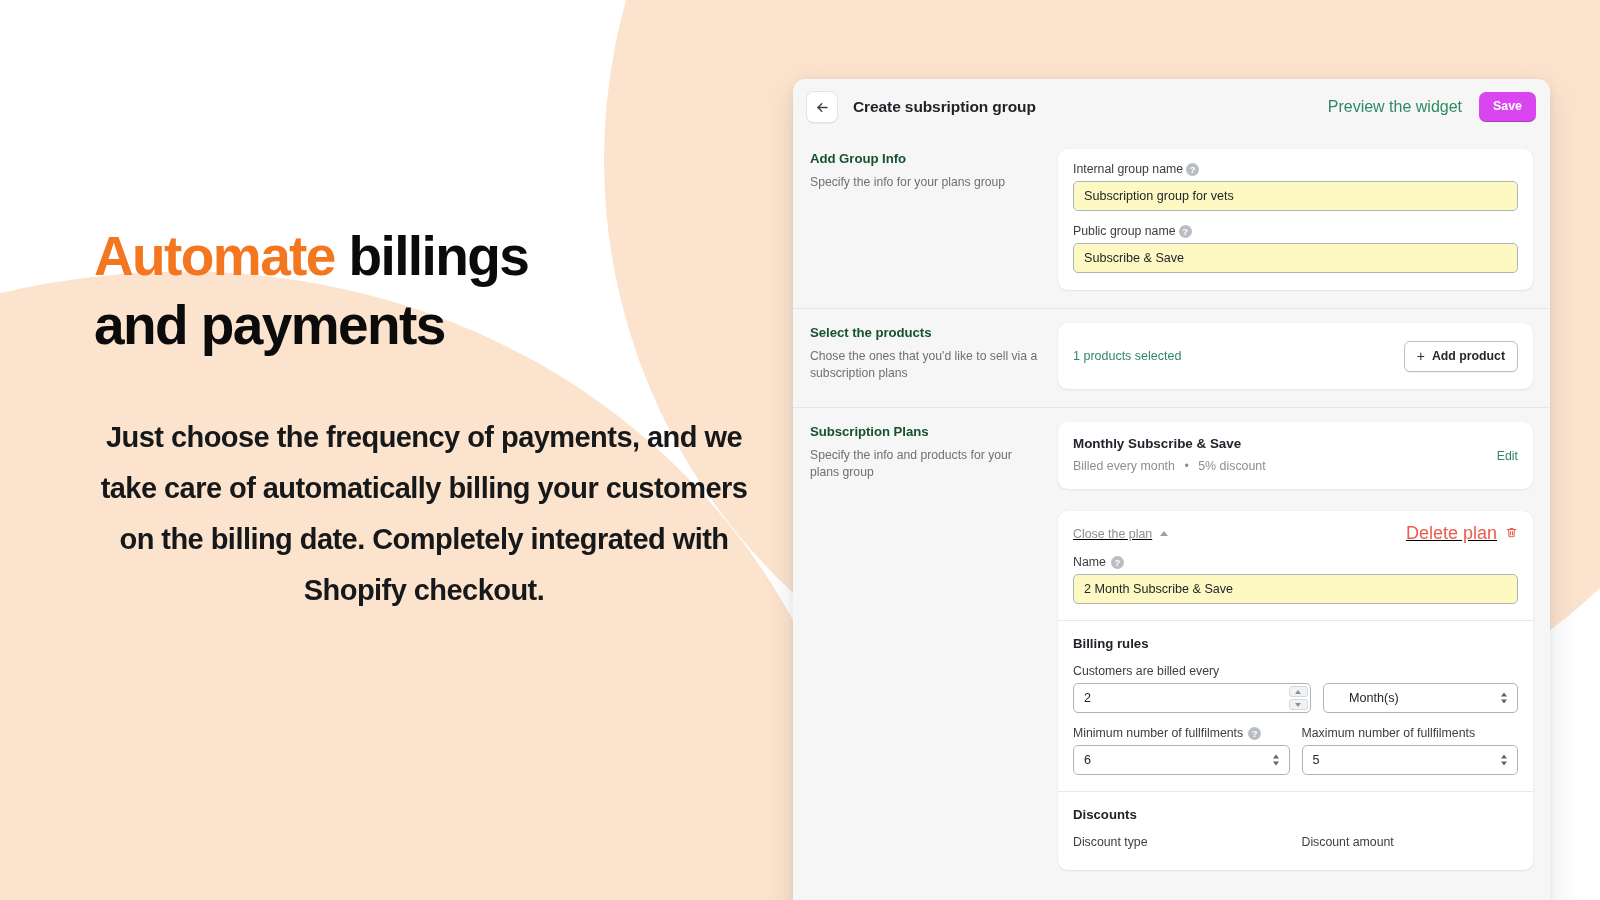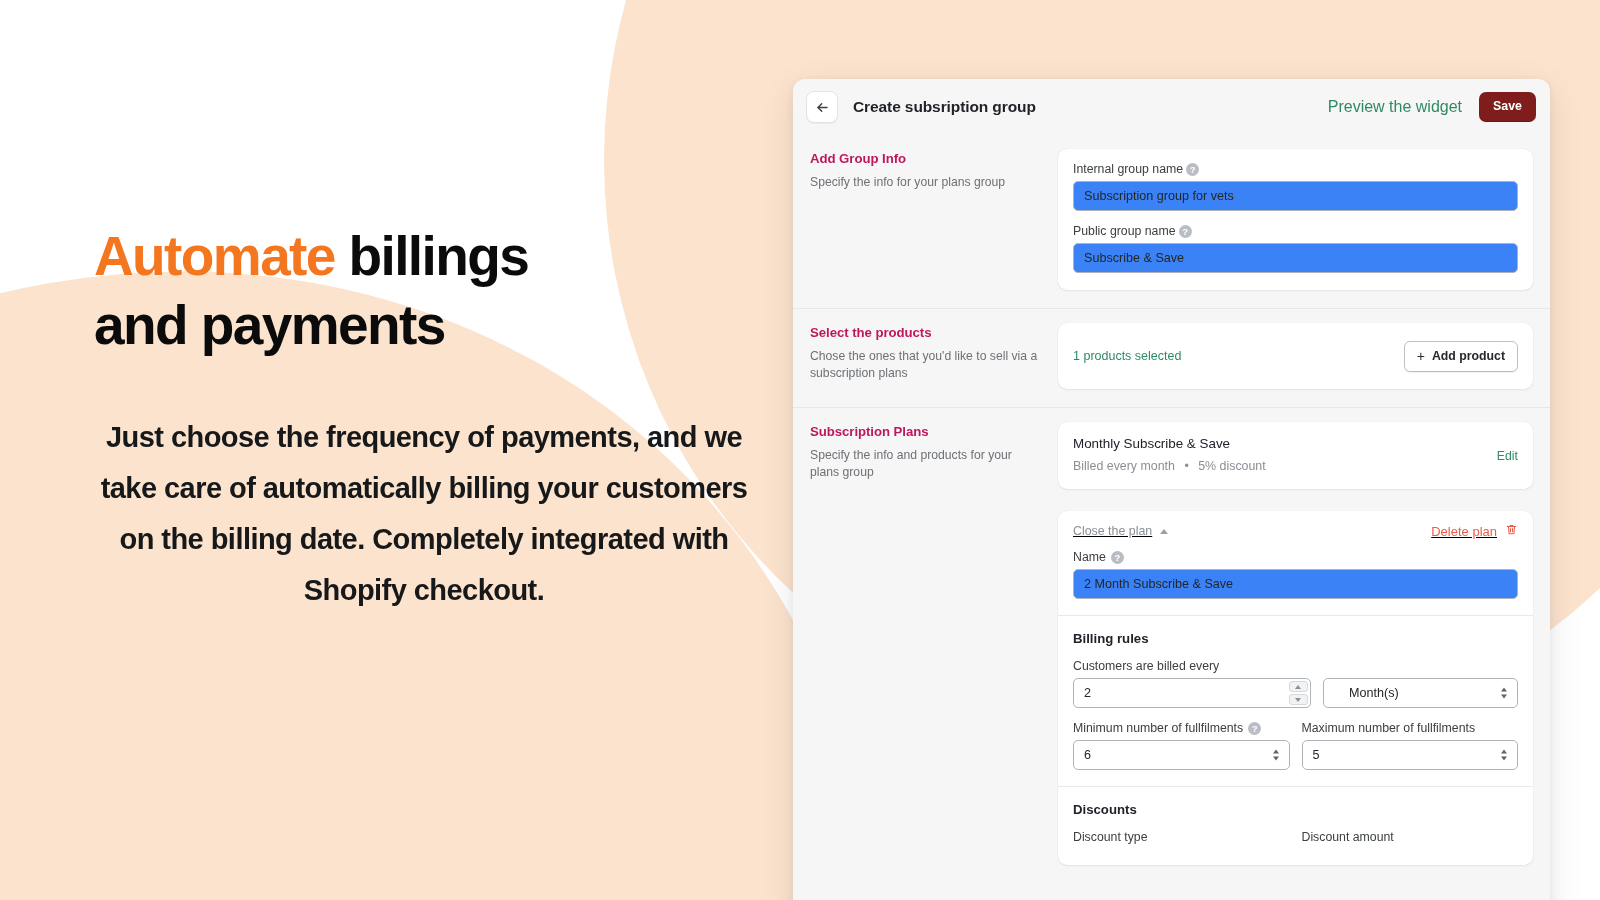--- a/index.html
+++ b/index.html
@@ -69,41 +69,41 @@
     white-space: nowrap;
   }
   .header-spacer { flex: 1 1 auto; }
   .preview-link {
     font-size: 16px;
     color: #2f8a63;
     white-space: nowrap;
     margin-right: 17px;
   }
   .save-btn {
-    background: #7f1d1d;
+    background: #d946ef;
     color: #fff;
     font-size: 12.4px;
     font-weight: 700;
     border-radius: 7px;
     padding: 8px 14px 9px;
     line-height: 1;
     white-space: nowrap;
     box-shadow: inset 0 -1px 0 rgba(0,0,0,.18);
   }
 
   
   .section {
     display: flex;
     padding: 14px 17px 18px 17px;
     gap: 0;
   }
   .section + .section { border-top: 1px solid #e6e7e9; }
   .sec-left { width: 248px; flex: 0 0 248px; padding-right: 16px; padding-top: 2px; }
   .sec-title {
-    font-size: 13.2px; font-weight: 700; color: #be185d; letter-spacing: -0.05px;
+    font-size: 13.2px; font-weight: 700; color: #14532d; letter-spacing: -0.05px;
     margin-bottom: 8px;
   }
   .sec-sub {
     font-size: 12.2px; color: #6d7175; line-height: 1.42;
   }
   .sec-right { flex: 1 1 auto; }
 
   .card {
     background: #fff;
     border-radius: 9px;
@@ -122,21 +122,21 @@
     width: 13px; height: 13px; border-radius: 50%;
     background: #b9bdc4; color: #fff;
     font-size: 9.5px; font-weight: 700; line-height: 13px;
     text-align: center; display: inline-block;
     flex: 0 0 auto;
   }
   .text-input {
     height: 30px;
     border: 1px solid #aeb4b9;
     border-radius: 5px;
-    background: #3b82f6;
+    background: #fef9c3;
     display: flex; align-items: center;
     padding: 0 10px;
     font-size: 12.6px; color: #232629;
   }
 
   
   .products-row {
     display: flex; align-items: center;
     padding: 14px 15px;
     min-height: 66px;
@@ -149,39 +149,39 @@
     background: #fff;
     padding: 7px 12px 8px;
     font-size: 12.3px; font-weight: 700; color: #25282c;
     box-shadow: 0 1px 0 rgba(0,0,0,.05);
     white-space: nowrap;
   }
   .plus-icon { font-size: 14px; font-weight: 400; line-height: 1; color:#2c3034; }
 
   
   .plan-card { padding: 14px 15px 16px; position: relative; }
-  .plan-name { font-size: 13.4px; font-weight: 400; color: #20242a; margin-bottom: 8px; }
+  .plan-name { font-size: 13.4px; font-weight: 700; color: #20242a; margin-bottom: 8px; }
   .plan-meta { font-size: 12.4px; color: #8a8f94; }
   .plan-meta .dot { margin: 0 6px; }
   .edit-link {
     position: absolute; right: 15px; top: 50%; transform: translateY(-50%);
     font-size: 12.3px; color: #2f8a63;
   }
 
   
   .plan-editor { margin-top: 22px; }
   .editor-head {
     display: flex; align-items: center;
     padding: 12px 15px 11px;
     text-decoration: underline;
   }
   .close-plan { display: flex; align-items: center; gap: 8px; font-size: 12.4px; color: #8a8f94; }
   .caret-up { width: 0; height: 0; border-left: 4.5px solid transparent; border-right: 4.5px solid transparent; border-bottom: 5px solid #9aa0a6; display:block; }
   .editor-head-spacer { flex: 1 1 auto; }
-  .delete-plan { display: flex; align-items: center; gap: 8px; font-size: 13px; color: #ea5c4b; }
+  .delete-plan { display: flex; align-items: center; gap: 8px; font-size: 18px; color: #ea5c4b; }
 
   .editor-block { padding: 0 15px 16px; }
   .divider { height: 1px; background: #e8e9eb; }
 
   .block-title { font-size: 13.2px; font-weight: 700; color: #20242a; margin-bottom: 13px; }
   .sub-label { font-size: 12.3px; color: #3c4043; margin-bottom: 5px; display: flex; align-items: center; gap: 5px; }
 
   .row { display: flex; gap: 12px; }
   .col { flex: 1 1 0; min-width: 0; }
 

